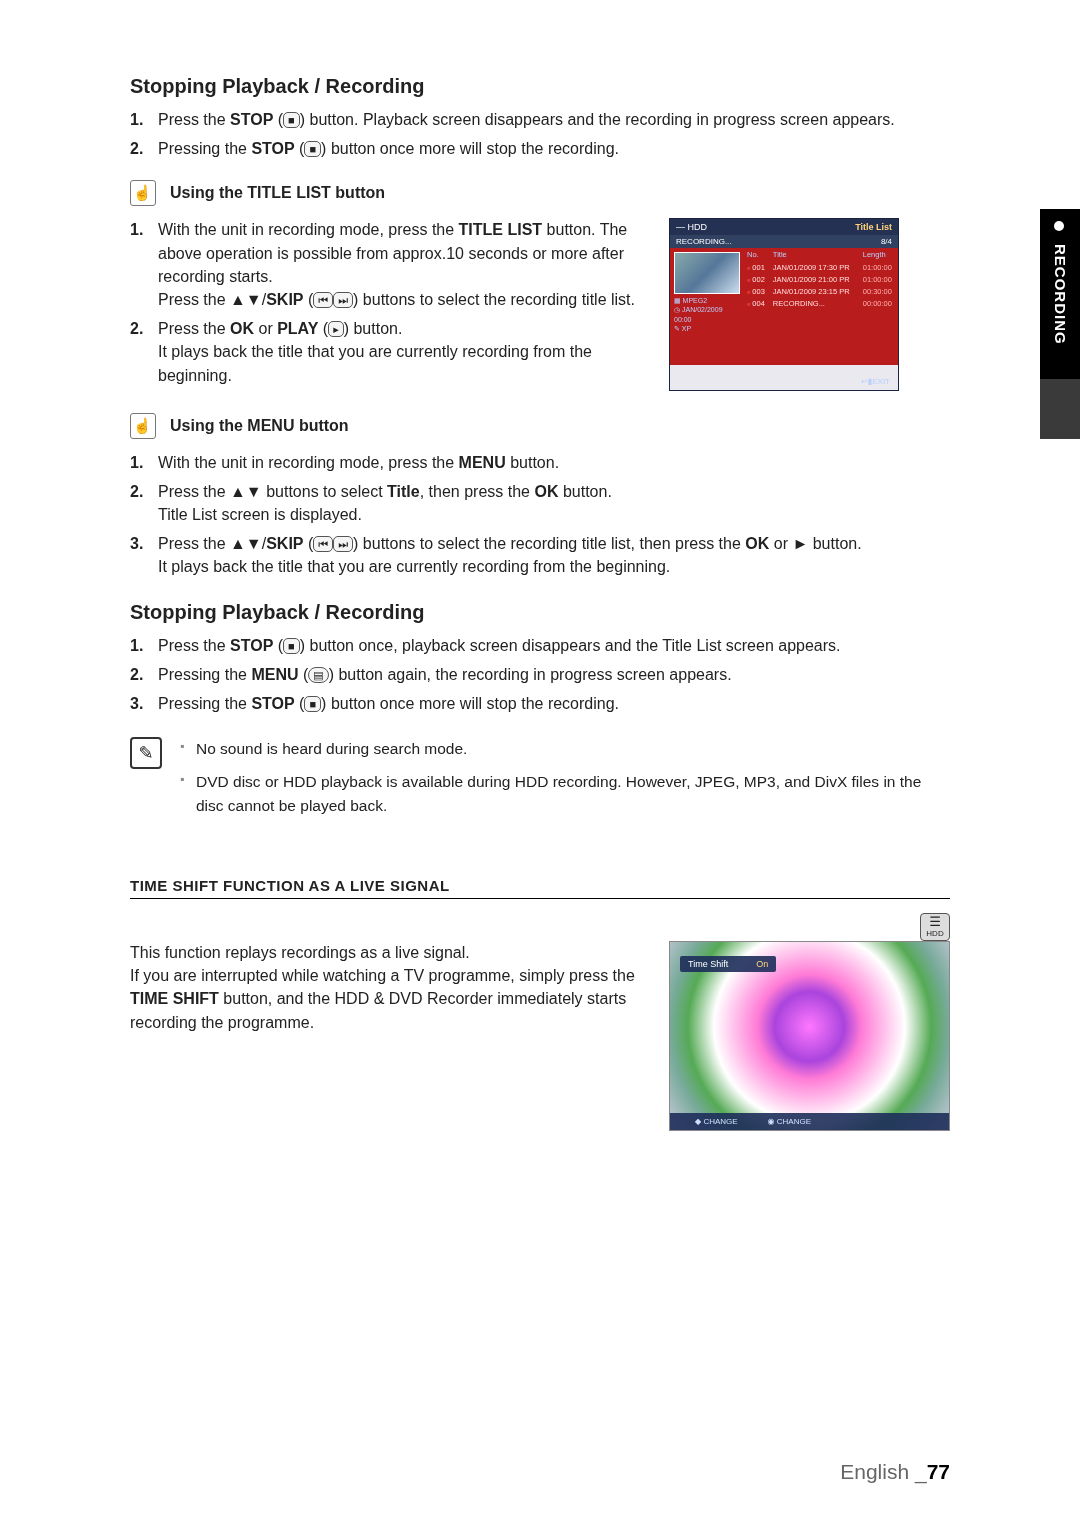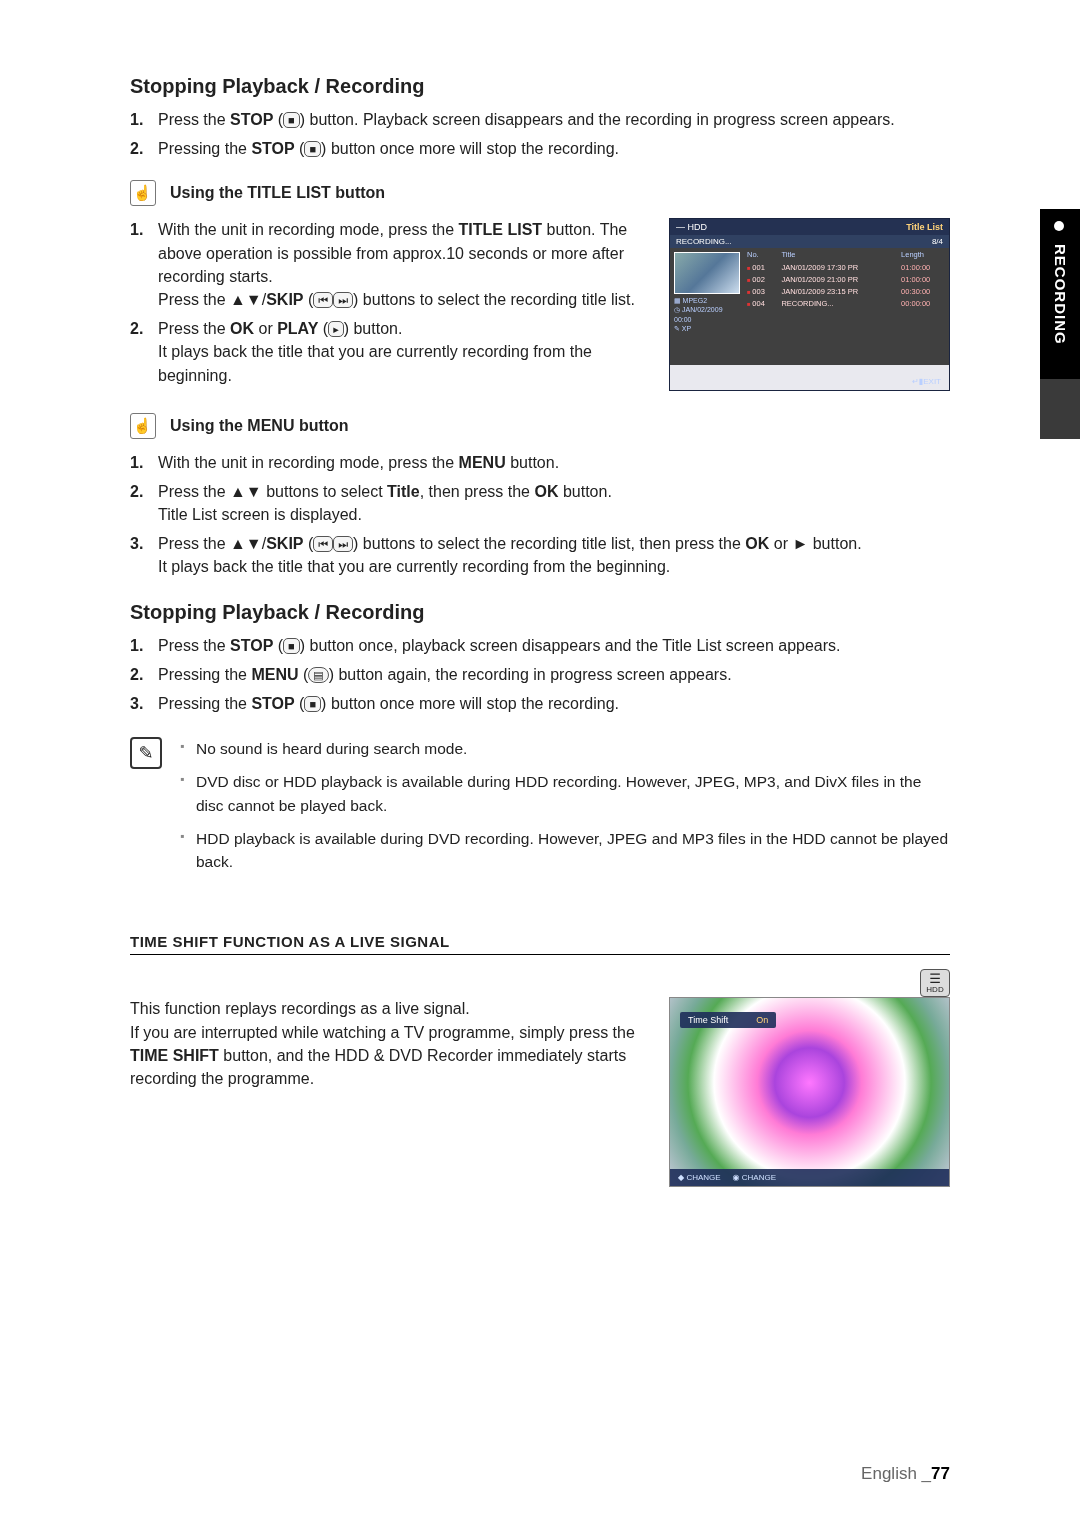--- a/index.html
+++ b/index.html
@@ -108,22 +108,22 @@
     display: flex;
     gap: 16px;
     align-items: flex-start;
   }
   .two-col .text { flex: 1; }
   .screenshot {
     width: 281px;
     flex-shrink: 0;
   }
   .titlelist-ui {
-    width: 281px;
-    background: #404040;
+    width: 230px;
+    background: #b91c1c;
     color: #fff;
     font-size: 9px;
     border: 1px solid #1a2440;
   }
   .tl-header {
     display: flex; justify-content: space-between;
     padding: 3px 6px;
     background: #243152;
   }
   .tl-rec {
@@ -243,29 +243,29 @@
     display: flex;
     gap: 28px;
   }
   .ts-bar .val { color: #ffd37a; }
   .ts-footer {
     position: absolute;
     bottom: 0; left: 0; right: 0;
     background: rgba(30,45,90,0.9);
     color: #cfe0ff;
     font-size: 8px;
-    padding: 4px 8px;
-    display: flex;
-    gap: 12px;
+    padding: 4px 25px;
+    display: flex;
+    gap: 30px;
   }
   .page-footer {
     position: absolute;
     bottom: 46px;
     right: 130px;
-    font-size: 17px;
+    font-size: 21px;
     color: #666;
     margin-left: 8px;
   }
   .page-footer .num { font-weight: bold; color: #000; }
   .spacer { height: 16px; }
 </style>
 </head>
 <body>
 
 <div class="side-tab">
@@ -388,21 +388,20 @@
       <span>Pressing the </span><span class="bold">STOP</span>
       (<span class="btn-icon">■</span>)<span> button once more will stop the recording.</span>
     </li>
   </ol>
 
   <div class="note-block">
     <div class="note-icon">✎</div>
     <ul class="notes">
       <li>No sound is heard during search mode.</li>
       <li>DVD disc or HDD playback is available during HDD recording. However, JPEG, MP3, and DivX files in the disc cannot be played back.</li>
-      <li>HDD playback is available during DVD recording. However, JPEG and MP3 files in the HDD cannot be played back.</li>
     </ul>
   </div>
 
   <h2 class="main-title">TIME SHIFT FUNCTION AS A LIVE SIGNAL</h2>
   <div class="hdd-badge">
     <span style="font-size:13px;">☰</span>
     <span>HDD</span>
   </div>
 
   <div class="timeshift-row">

